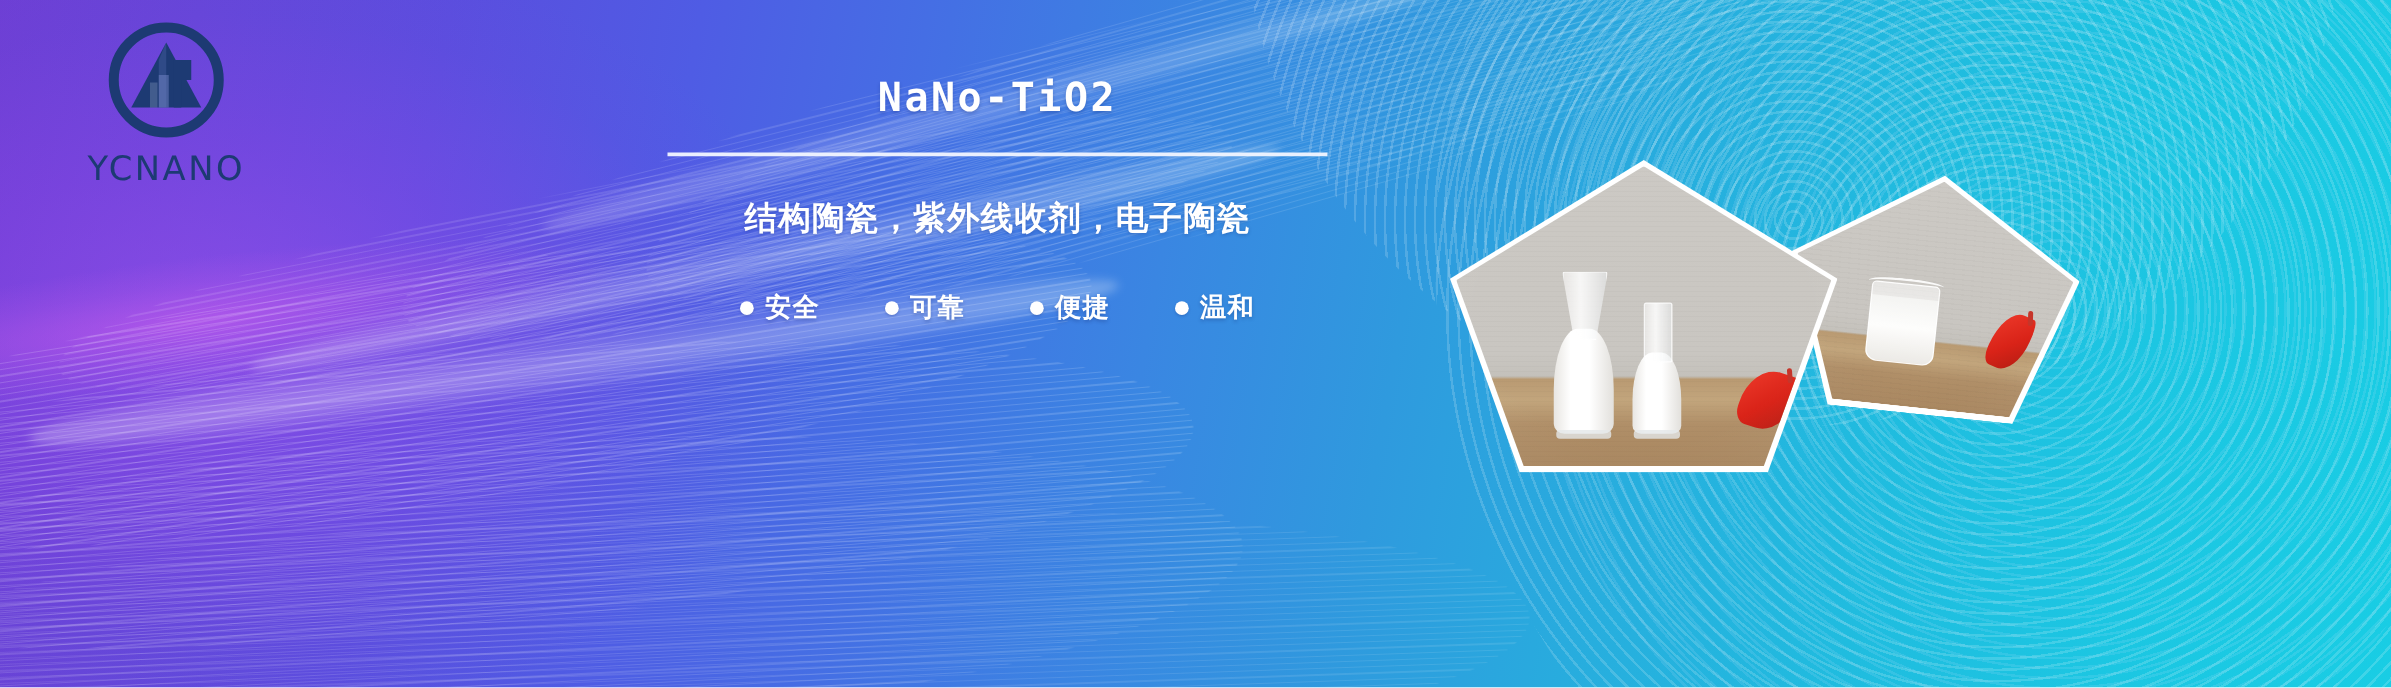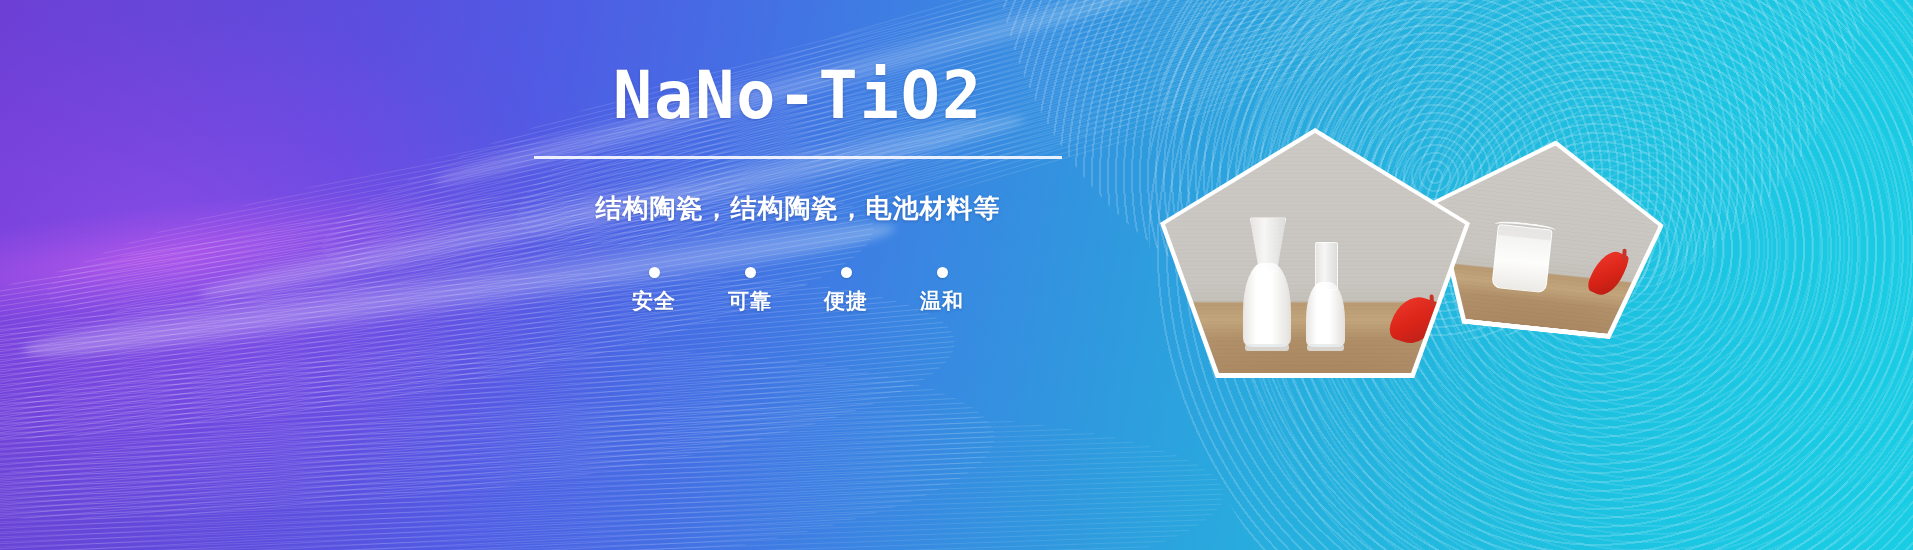--- a/index.html
+++ b/index.html
@@ -126,21 +126,21 @@
     color:#1d3a73;
     font-family:"DejaVu Sans","Liberation Sans",sans-serif;
   }
 
   
   #copy{
     position:absolute;left:478px;top:62px;width:640px;
     text-align:center;
   }
   #main-title{
-    font-size:65px;
+    font-size:32px;
     font-weight:700;
     color:#ffffff;
     letter-spacing:2px;
     font-family:"DejaVu Sans Mono","Liberation Mono",monospace;
     line-height:1.05;
     text-shadow:0 1px 3px rgba(20,40,110,.28);
   }
   #title-rule{
     height:3px;
     margin:26px auto 0 auto;
@@ -164,21 +164,20 @@
     gap:52px;
   }
   .feature{
     display:flex;align-items:center;gap:9px;
     color:#ffffff;
     font-size:21px;
     font-weight:700;
     letter-spacing:1px;
     text-shadow:0 1px 3px rgba(20,40,110,.30);
     white-space:nowrap;
-    flex-direction:column;
   }
   .feature .dot{
     width:11px;height:11px;border-radius:50%;
     background:#ffffff;flex:0 0 auto;
     box-shadow:0 1px 2px rgba(20,40,110,.25);
   }
 
   
   .penta{
     position:absolute;
@@ -292,29 +291,40 @@
 
     <div class="ribbon rb-3"></div>
     <div class="ribbon rb-2"></div>
     <div class="ribbon rb-1"></div>
 
     <div class="ripples-top"></div>
     <div class="ripples"></div>
     <div class="ripples-2"></div>
   </div>
 
+  <div id="logo-block">
+    <svg id="logo-mark" viewBox="0 0 100 100">
+      <circle cx="50" cy="50" r="42" fill="none" stroke="#1d3a73" stroke-width="8"></circle>
+      <path d="M50 20 L78 72 L22 72 Z" fill="#1d3a73"></path>
+      <path d="M50 20 L50 72 L44 72 L44 34 Z" fill="#5b6fb5" opacity=".30"></path>
+      <rect x="44" y="46" width="8" height="26" fill="#7f8fd0" opacity=".45"></rect>
+      <path d="M56 34 L70 34 L70 50 L62 50 L62 72 L56 72 Z" fill="#1d3a73"></path>
+      <rect x="37" y="52" width="6" height="20" fill="#c9d4ef" opacity=".22"></rect>
+    </svg>
+    <div id="logo-wordmark">YCNANO</div>
+  </div>
 
   <div id="copy">
 
     <div id="main-title">NaNo-TiO2</div>
 
     <div id="title-rule"></div>
 
     <div id="subtitle">
-      <div>结构陶瓷，结构陶瓷，电池材料等</div>
+      <div>结构陶瓷，紫外线收剂，电子陶瓷</div>
     </div>
 
     <div id="features">
       <div class="feature">
         <span class="dot"></span>
         <span>安全</span>
       </div>
       <div class="feature">
         <span class="dot"></span>
         <span>可靠</span>

